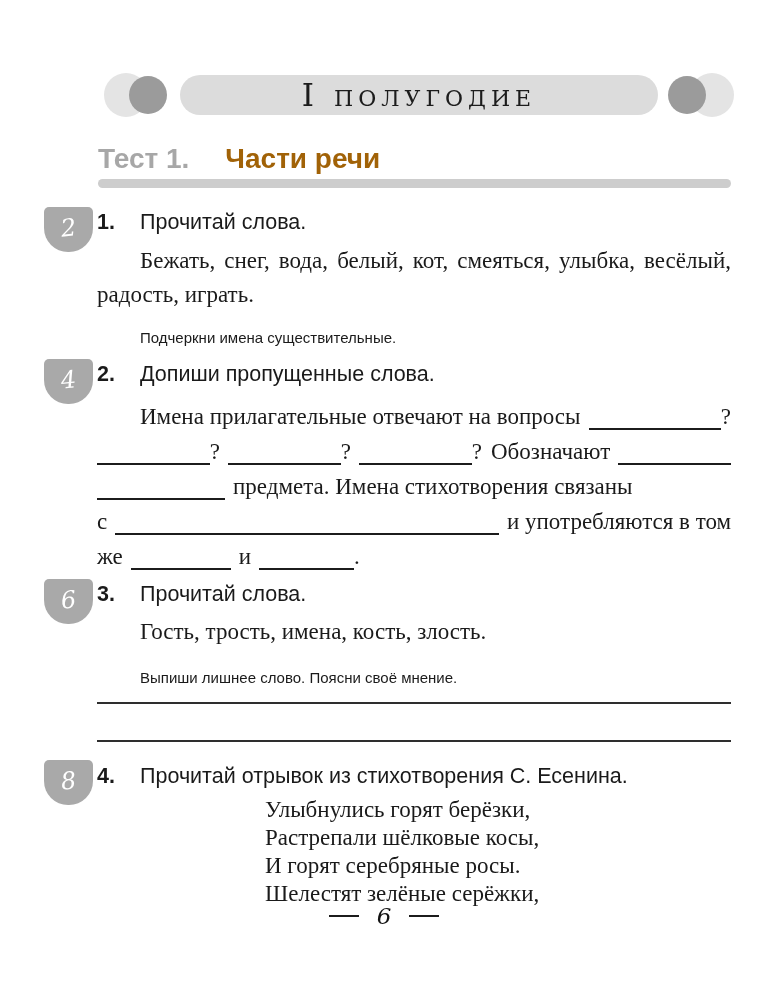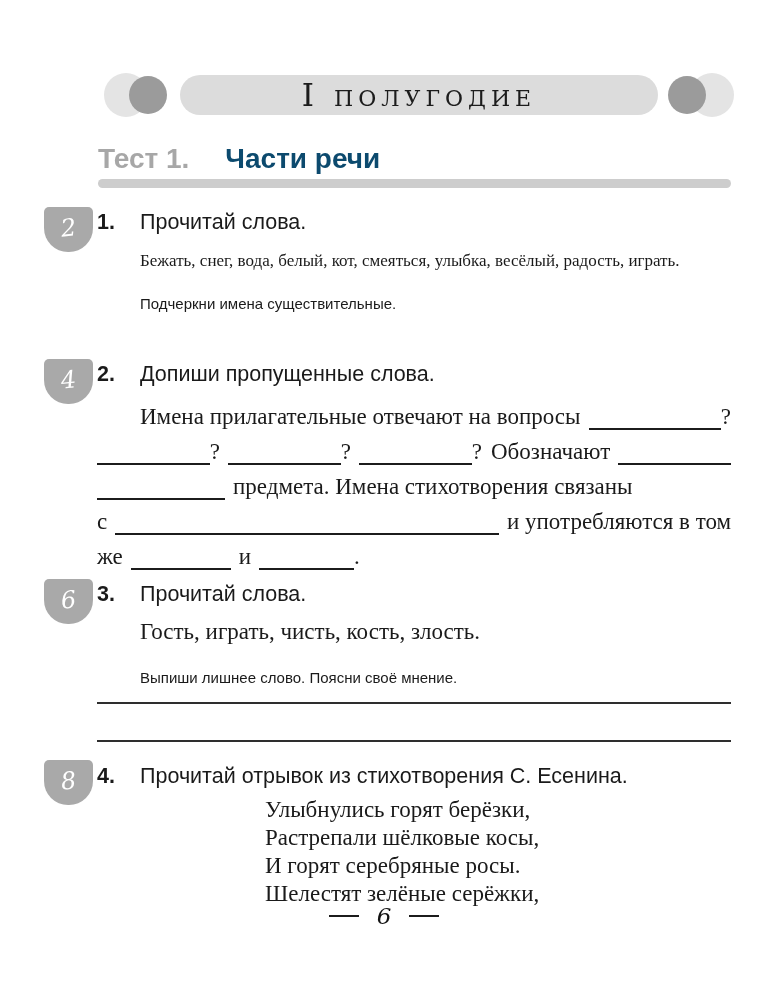--- a/index.html
+++ b/index.html
@@ -19,21 +19,21 @@
     background:#dcdcdc; border-radius:21px; display:flex; align-items:center; justify-content:center;
   }
   .banner-text {
     font-family:"DejaVu Serif", serif; font-variant:small-caps;
     font-size:31px; letter-spacing:5px; color:#1c1c1c;
   }
 
   
   .test-title { position:absolute; left:98px; top:143px; font-size:28px; font-weight:bold; }
   .test-label { color:#a7a7a7; margin-right:36px; }
-  .test-name  { color:#0c4a6e; }
+  .test-name  { color:#a16207; }
   .title-bar {
     position:absolute; left:98px; top:179px; width:633px; height:9px;
     background:#cdcdcd; border-radius:5px;
   }
 
   
   .badge {
     position:absolute; left:44px; width:49px; height:45px;
     background:#a9a9a9; border-radius:5px 5px 24px 24px;
   }
@@ -48,21 +48,21 @@
     font-size:24px; color:#ffffff; transform:rotate(-6deg);
   }
   .b1 { top:207px; } .b2 { top:359px; } .b3 { top:579px; } .b4 { top:760px; }
 
   
   .task { position:absolute; left:97px; width:634px; }
   .t1 { top:209px; } .t2 { top:361px; } .t3 { top:581px; } .t4 { top:763px; }
   .task-head { display:flex; font-size:21.5px; line-height:27px; }
   .task-num { font-weight:bold; width:43px; flex:none; }
   .material {
-    margin:8px 0 8px 0; font-family:"Liberation Serif", serif; font-size:17px;
+    margin:8px 0 8px 0; font-family:"Liberation Serif", serif; font-size:23px;
     line-height:34px; text-align:justify; text-indent:43px;
   }
   .material-line {
     margin:7px 0 0 0; font-family:"Liberation Serif", serif; font-size:23px;
     line-height:33px; padding-left:43px;
   }
   .instr2 { margin-top:12px; padding-left:43px; font-size:15px; line-height:27px; }
 
   
   .cloze { margin-top:7px; font-family:"Liberation Serif", serif; font-size:23px; }
@@ -172,21 +172,21 @@
         <span class="txt">.</span>
       </div>
     </div>
   </section>
 
   <section class="task t3">
     <div class="task-head">
       <span class="task-num">3.</span>
       <span class="task-instr">Прочитай слова.</span>
     </div>
-    <p class="material-line">Гость, играть, чисть, кость, злость.</p>
+    <p class="material-line">Гость, трость, имена, кость, злость.</p>
     <div class="instr2" style="margin-top:16px">Выпиши лишнее слово. Поясни своё мнение.</div>
   </section>
 
   <div class="answer-lines">
     <div class="answer-line"></div>
     <div class="answer-line"></div>
   </div>
 
   <section class="task t4">
     <div class="task-head">

